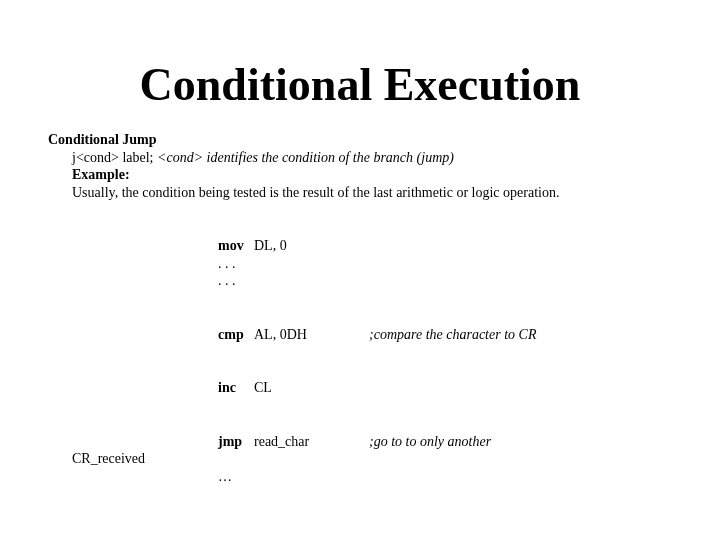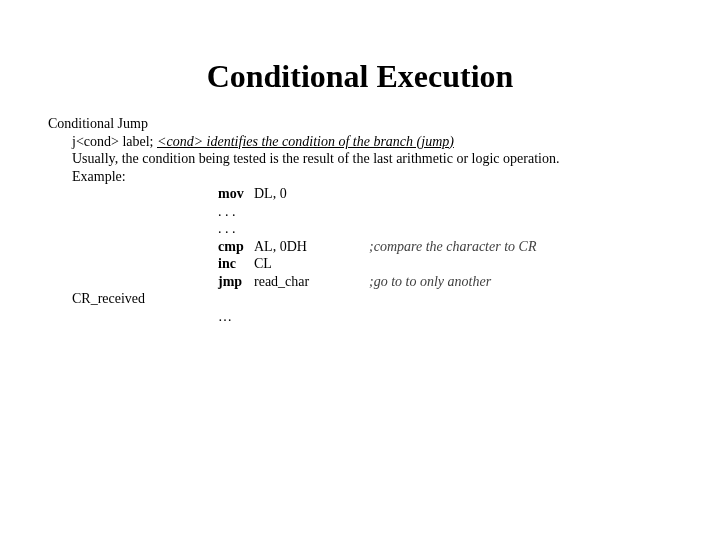--- a/index.html
+++ b/index.html
@@ -12,71 +12,72 @@
     color: #000000;
     overflow: hidden;
   }
   .slide {
     width: 720px;
     height: 540px;
     box-sizing: border-box;
     padding: 0;
   }
   .title {
-    font-size: 32px;
+    font-size: 46px;
     font-weight: bold;
     text-align: center;
     margin-top: 58px;
     margin-bottom: 20px;
   }
   .content {
     font-size: 14px;
     line-height: 1.25;
     margin-left: 48px;
     margin-right: 40px;
   }
   .subhead {
-    font-weight: normal;
+    font-weight: bold;
   }
   .indent1 { margin-left: 24px; }
   .indent2 { margin-left: 80px; }
   .code-row {
     margin-left: 170px;
     white-space: nowrap;
   }
   .opcode {
     display: inline-block;
     width: 36px;
     font-weight: bold;
+    margin-top: 36px;
   }
   .args {
     display: inline-block;
     width: 115px;
   }
   .highlight {
-    color: #404040;
+    color: #000000;
   }
   .comment-i {
     font-style: italic;
   }
-  .italic { font-style: italic; text-decoration: underline; }
+  .italic { font-style: italic; }
 </style>
 </head>
 <body>
 <div class="slide">
 
   <div class="title">Conditional Execution</div>
 
   <div class="content">
     <div class="subhead">Conditional Jump</div>
     <div class="indent1">
       <span>j&lt;cond&gt; label; </span><span class="italic">&lt;cond&gt; identifies the condition of the branch (jump)</span>
     </div>
+    <div class="indent1 subhead">Example:</div>
     <div class="indent1">Usually, the condition being tested is the result of the last arithmetic or logic operation.</div>
-    <div class="indent1 subhead">Example:</div>
 
     <div class="code-row">
       <span class="opcode">mov</span><span>DL, 0</span>
     </div>
     <div class="code-row">. . .</div>
     <div class="code-row">. . .</div>
     <div class="code-row">
       <span class="opcode">cmp</span><span class="args">AL, 0DH</span><span class="highlight comment-i">;compare the character to CR</span>
     </div>
     <div class="code-row">

